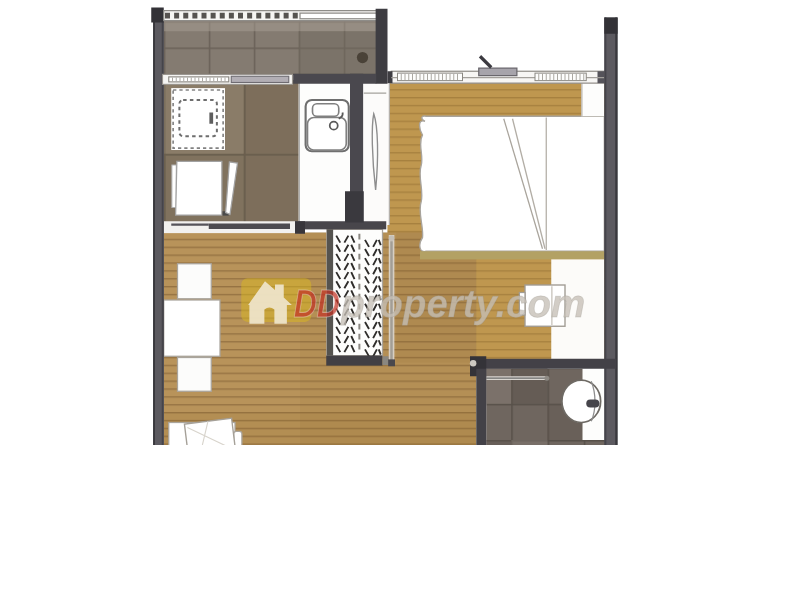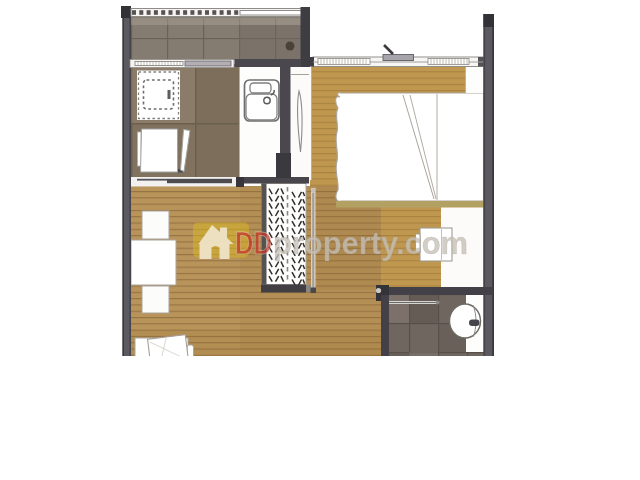--- a/index.html
+++ b/index.html
@@ -1,17 +1,17 @@
 <!DOCTYPE html>
 <html><head>
 <meta charset="utf-8">
 <style>
   html,body{margin:0;padding:0;background:#ffffff;}
   .page{width:640px;height:356px;position:relative;overflow:hidden;background:#e5e5e5;
-        font-family:"Liberation Sans", sans-serif;}
+        font-family:"Liberation Sans", sans-serif;font-style:italic;}
 </style>
 </head>
 <body>
 <div class="page">
 <svg width="640" height="480" viewBox="0 0 640 480" xmlns="http://www.w3.org/2000/svg" style="filter:blur(0.4px)">
 <defs>
   <pattern id="wood" patternUnits="userSpaceOnUse" x="0" y="2" width="64" height="6.3">
     <rect width="64" height="6.3" fill="#b8935a"></rect>
     <rect width="64" height="1.1" fill="#967343"></rect>
   </pattern>

